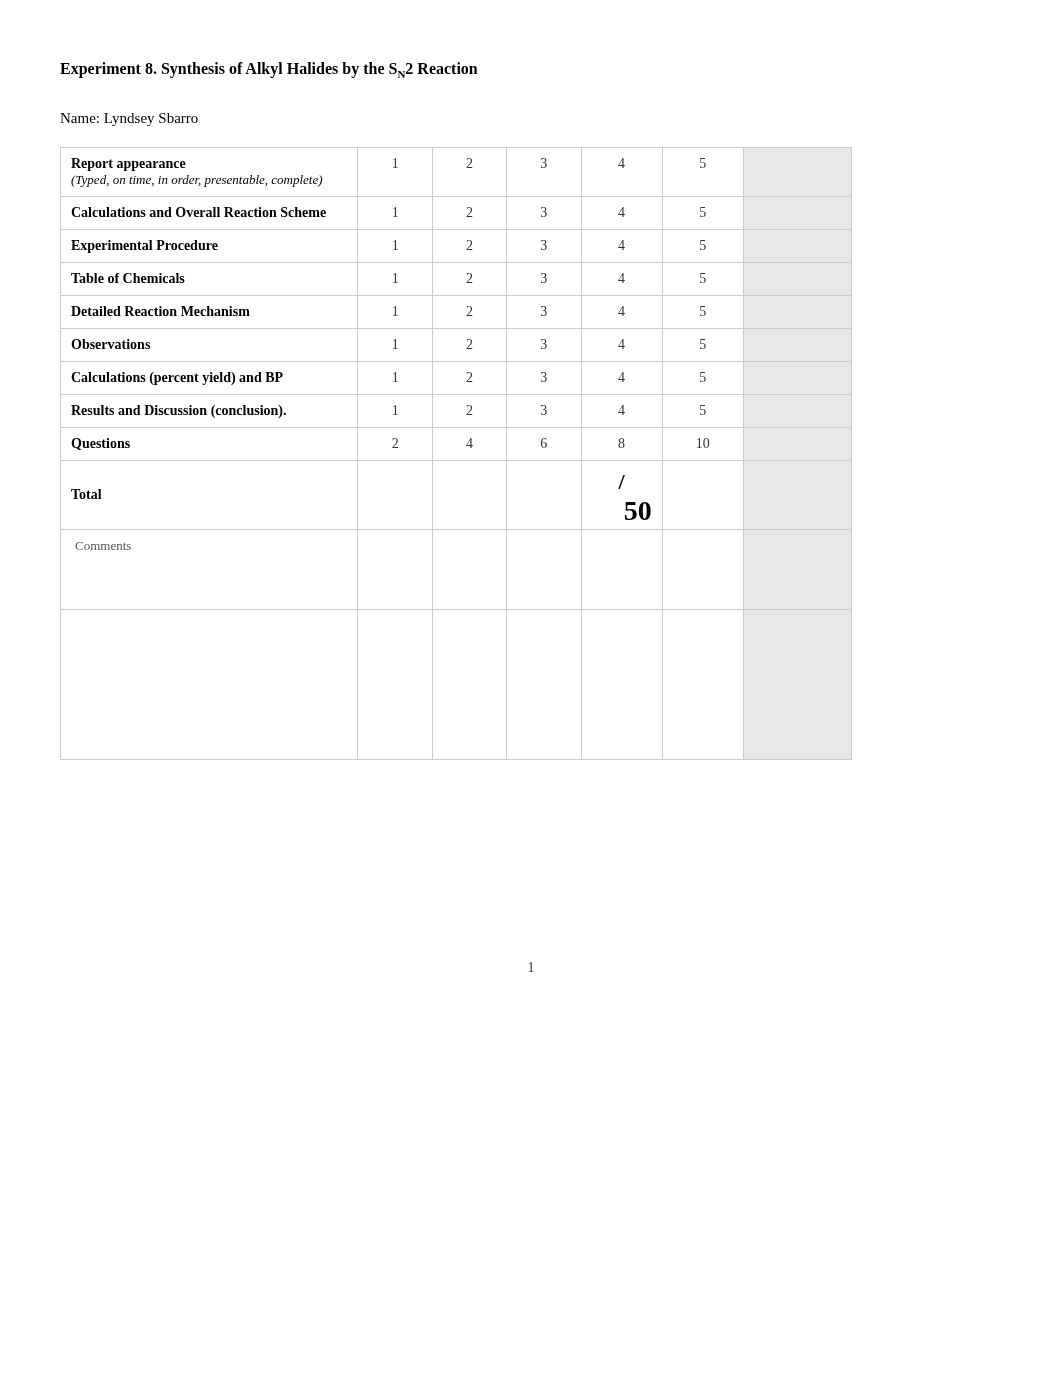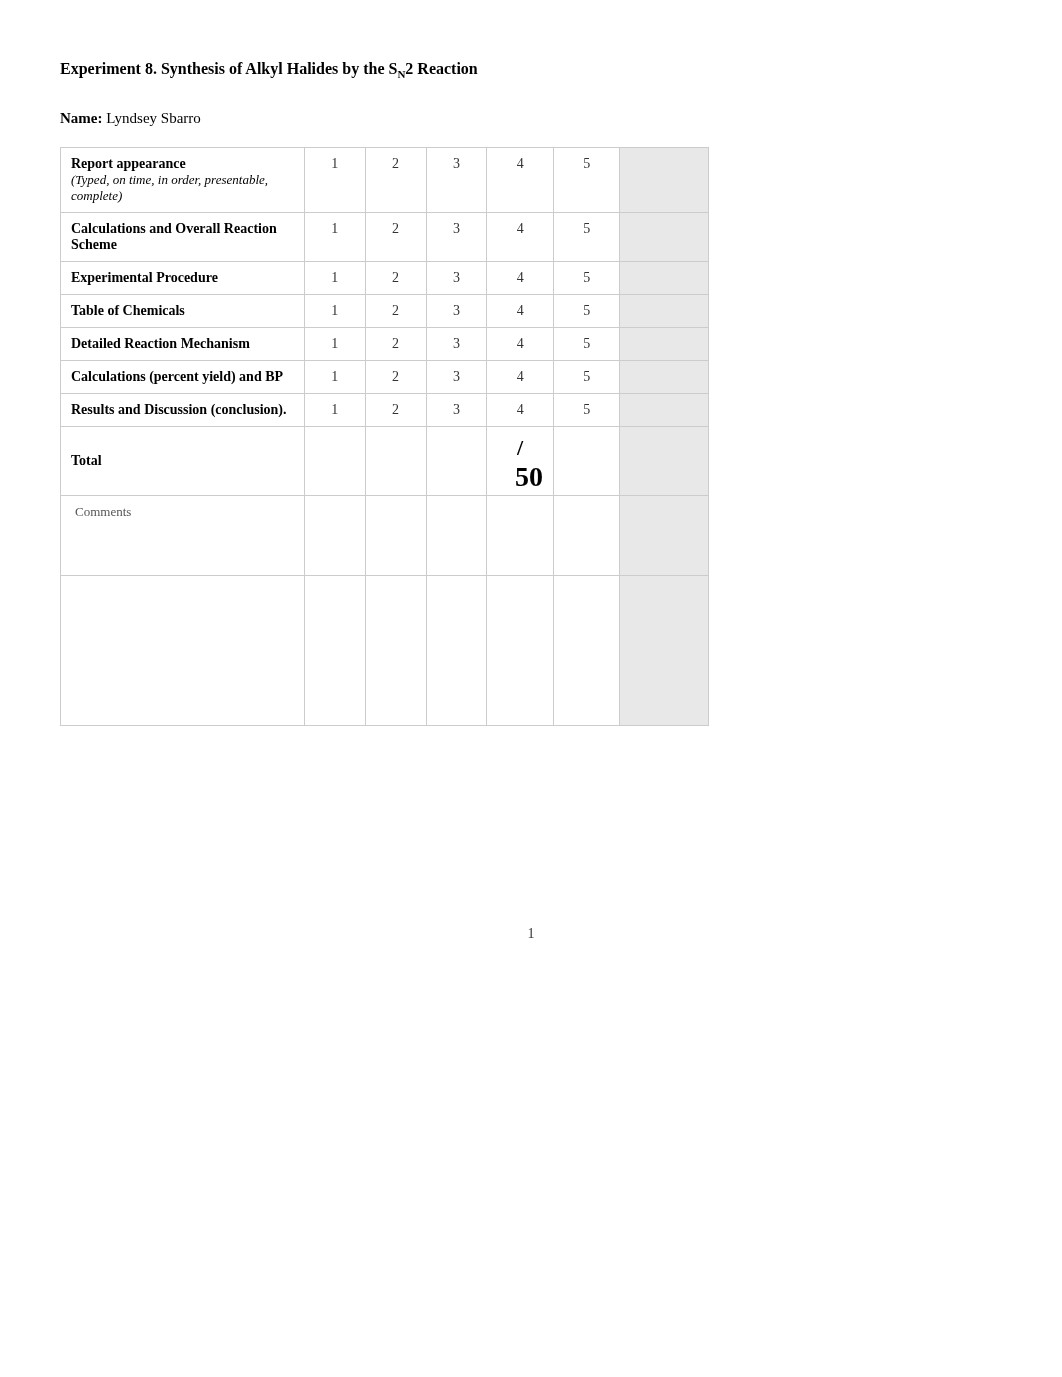--- a/index.html
+++ b/index.html
@@ -28,25 +28,25 @@
     .page-title sub {
       font-size: 11px;
     }
 
     .name-line {
       font-size: 15px;
       margin-bottom: 20px;
     }
 
     .name-line span.label {
-      font-weight: bold;
+      font-weight: normal;
     }
 
     .rubric-table {
-      width: 649px;
+      width: 792px;
       border-collapse: collapse;
       margin-bottom: 0;
     }
 
     .rubric-table td {
       border: 1px solid #ccc;
       padding: 8px 10px;
       vertical-align: top;
       min-height: 36px;
     }
@@ -179,20 +179,29 @@
     <tr>
       <td>Detailed Reaction Mechanism</td>
       <td class="score-cell">1</td>
       <td class="score-cell">2</td>
       <td class="score-cell">3</td>
       <td class="score-cell">4</td>
       <td class="score-cell">5</td>
       <td class="blank-cell"></td>
     </tr>
 
+    <tr>
+      <td>Observations</td>
+      <td class="score-cell">1</td>
+      <td class="score-cell">2</td>
+      <td class="score-cell">3</td>
+      <td class="score-cell">4</td>
+      <td class="score-cell">5</td>
+      <td class="blank-cell"></td>
+    </tr>
 
     <tr>
       <td>Calculations (percent yield) and BP</td>
       <td class="score-cell">1</td>
       <td class="score-cell">2</td>
       <td class="score-cell">3</td>
       <td class="score-cell">4</td>
       <td class="score-cell">5</td>
       <td class="blank-cell"></td>
     </tr>
@@ -200,20 +209,29 @@
     <tr>
       <td>Results and Discussion (conclusion).</td>
       <td class="score-cell">1</td>
       <td class="score-cell">2</td>
       <td class="score-cell">3</td>
       <td class="score-cell">4</td>
       <td class="score-cell">5</td>
       <td class="blank-cell"></td>
     </tr>
 
+    <tr>
+      <td>Questions</td>
+      <td class="score-cell">2</td>
+      <td class="score-cell">4</td>
+      <td class="score-cell">6</td>
+      <td class="score-cell">8</td>
+      <td class="score-cell">10</td>
+      <td class="blank-cell"></td>
+    </tr>
 
     <tr class="total-row">
       <td class="total-label">Total</td>
       <td class="score-cell"></td>
       <td class="score-cell"></td>
       <td class="score-cell"></td>
       <td style="text-align:center; vertical-align:bottom; padding-bottom:2px;">
         <div class="total-slash">/</div>
         <div class="total-number">50</div>
       </td>

